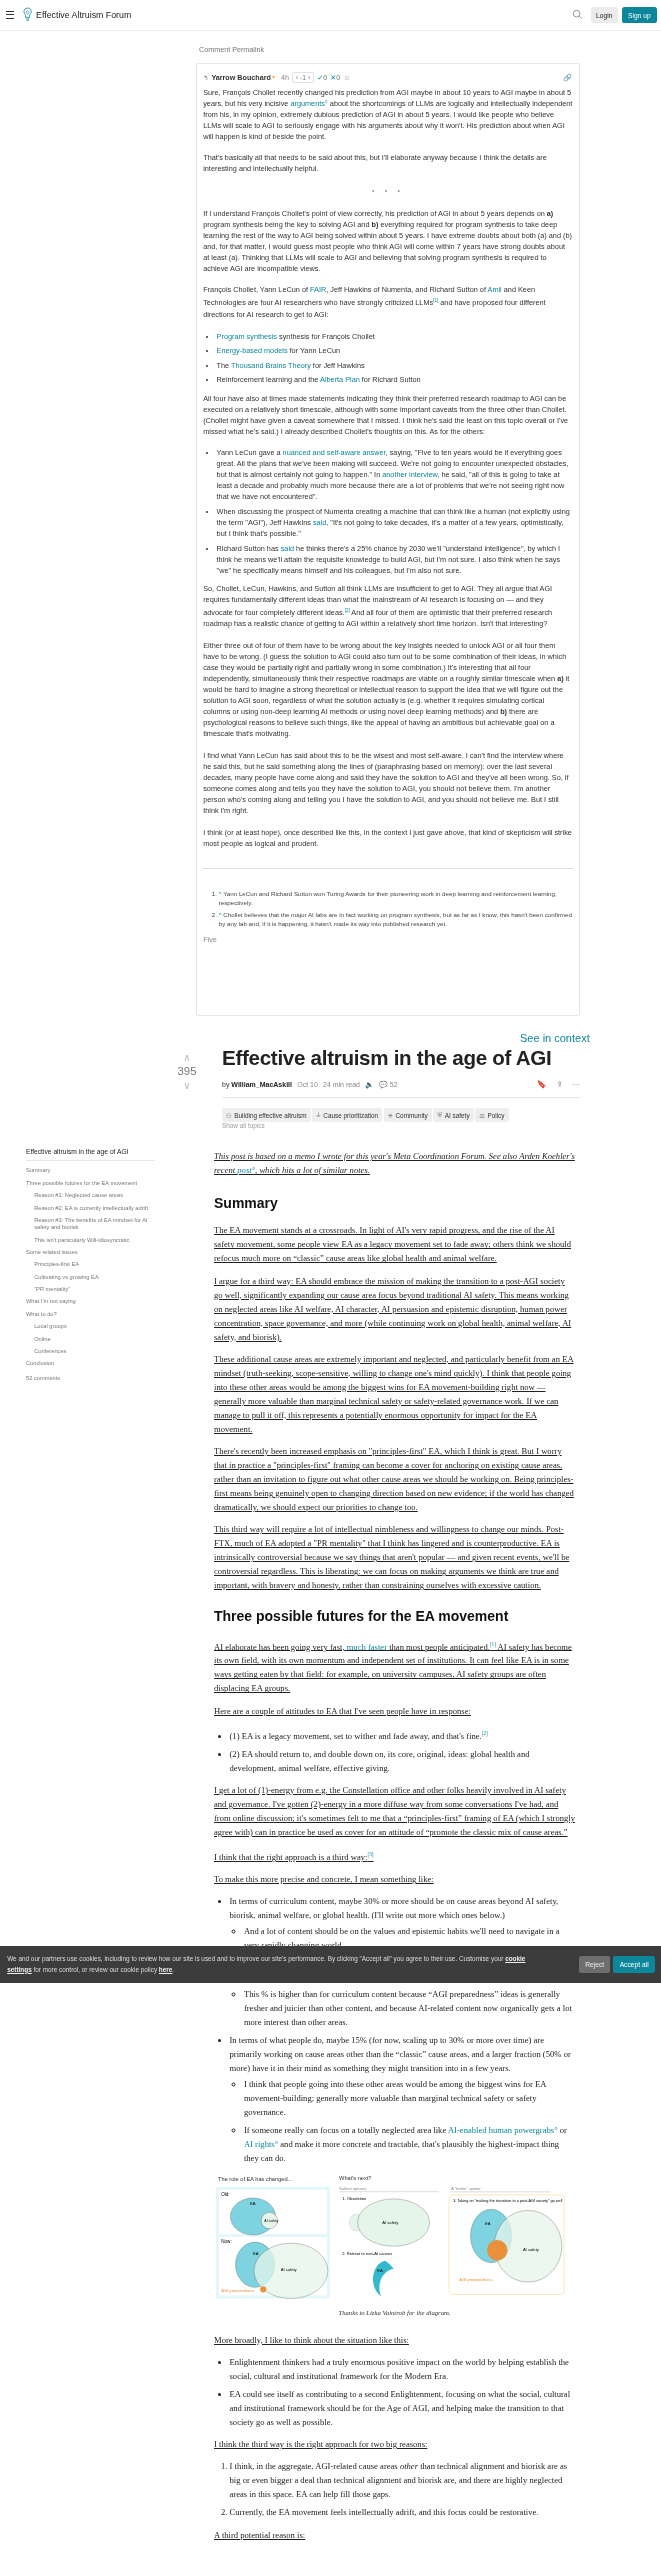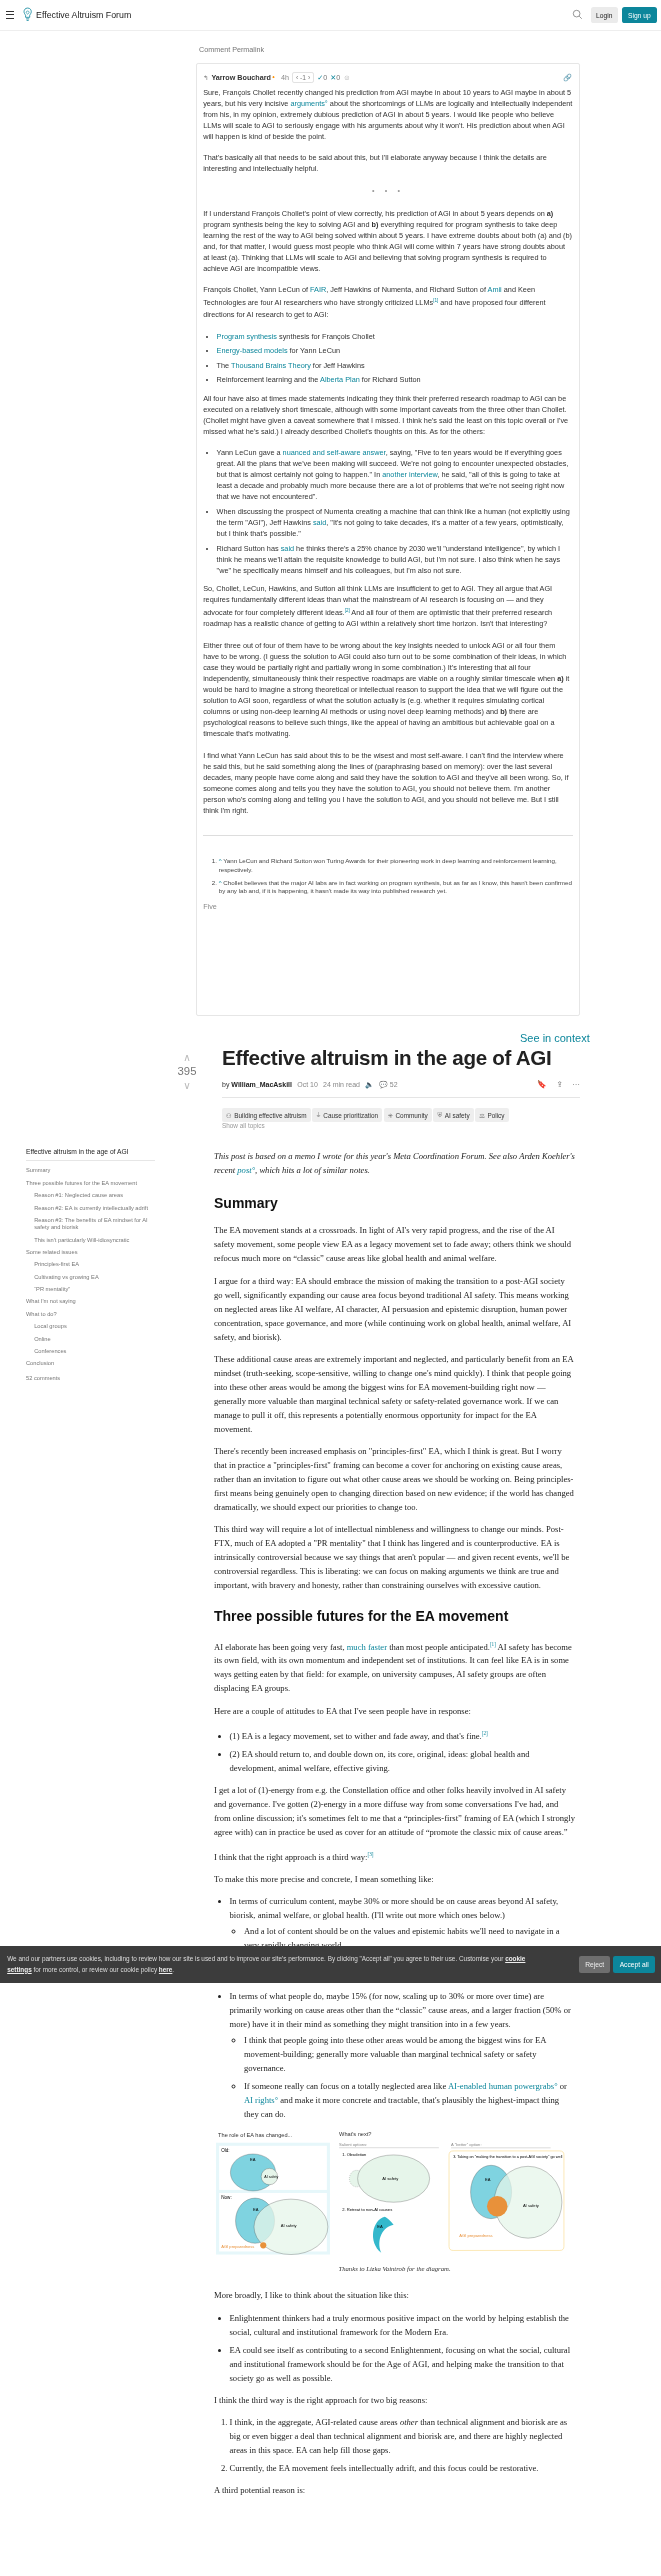--- a/index.html
+++ b/index.html
@@ -57,21 +57,21 @@
 
   
   .toc { position: absolute; top: 1148px; left: 26px; width: 134px; }
   .toc-title { font-size: 6.7px; color: #222; padding-bottom: 5.2px; border-bottom: 0.5px solid #e6e6e6; margin-bottom: 6.2px; width: 129px; }
   .toc-item { font-size: 5.7px; color: #777; margin-bottom: 5.2px; line-height: 7.2px; padding-right: 5.2px; }
   .toc-item.sub { padding-left: 8.2px; }
   .toc-item.count { margin-top: 7.2px; }
 
   
   .article { position: absolute; top: 1149px; left: 214px; width: 361px; font-family: "Liberation Serif", serif; font-size: 8.6px; line-height: 14px; color: #222; }
-  .article p { margin-bottom: 8.2px; }
+  .article p { margin-bottom: 8.2px; text-decoration: underline; }
   .article .intro { font-style: italic; margin-bottom: 17.5px; }
   .article h1 { font-family: "Liberation Sans", sans-serif; font-size: 14px; font-weight: bold; color: #111; margin: 0 0 12.4px; line-height: 16.5px; }
   .article ul, .article ol { margin: 0 0 8.2px 15.5px; }
   .article li { margin-bottom: 4.1px; }
   .article ul ul { list-style: circle; margin: 2.1px 0 3.1px 14.4px; }
   .article sup { font-size: 5.2px; color: #0c869b; }
   .figure { display: flex; gap: 4.1px; margin: 8.2px 0 4.1px; height: 129px; }
   .fig-panel { font-family: "Liberation Sans", sans-serif; font-size: 5.2px; color: #333; position: relative; }
   .fig-caption { text-align: center; font-style: italic; font-size: 6.7px; color: #333; margin-bottom: 12.4px; }
 
@@ -140,20 +140,21 @@
     </ul>
     <p>All four have also at times made statements indicating they think their preferred research roadmap to AGI can be executed on a relatively short timescale, although with some important caveats from the three other than Chollet. (Chollet might have given a caveat somewhere that I missed. I think he's said the least on this topic overall or I've missed what he's said.) I already described Chollet's thoughts on this. As for the others:</p>
     <ul>
       <li><span>Yann LeCun gave a </span><a>nuanced and self-aware answer</a><span>, saying, "Five to ten years would be if everything goes great. All the plans that we've been making will succeed. We're not going to encounter unexpected obstacles, but that is almost certainly not going to happen." In </span><a>another interview</a><span>, he said, "all of this is going to take at least a decade and probably much more because there are a lot of problems that we're not seeing right now that we have not encountered".</span></li>
       <li><span>When discussing the prospect of Numenta creating a machine that can think like a human (not explicitly using the term "AGI"), Jeff Hawkins </span><a>said</a><span>, "It's not going to take decades, it's a matter of a few years, optimistically, but I think that's possible."</span></li>
       <li><span>Richard Sutton has </span><a>said</a><span> he thinks there's a 25% chance by 2030 we'll "understand intelligence", by which I think he means we'll attain the requisite knowledge to build AGI, but I'm not sure. I also think when he says "we" he specifically means himself and his colleagues, but I'm also not sure.</span></li>
     </ul>
     <p><span>So, Chollet, LeCun, Hawkins, and Sutton all think LLMs are insufficient to get to AGI. They all argue that AGI requires fundamentally different ideas than what the mainstream of AI research is focusing on — and they advocate for four completely different ideas.</span><sup class="link" style="font-size:4.6px">[2]</sup><span> And all four of them are optimistic that their preferred research roadmap has a realistic chance of getting to AGI within a relatively short time horizon. Isn't that interesting?</span></p>
     <p><span>Either three out of four of them have to be wrong about the key insights needed to unlock AGI or all four them have to be wrong. (I guess the solution to AGI could also turn out to be some combination of their ideas, in which case they would be partially right and partially wrong in some combination.) It's interesting that all four independently, simultaneously think their respective roadmaps are viable on a roughly similar timescale when </span><b>a)</b><span> it would be hard to imagine a strong theoretical or intellectual reason to support the idea that we will figure out the solution to AGI soon, regardless of what the solution actually is (e.g. whether it requires simulating cortical columns or using non-deep learning AI methods or using novel deep learning methods) and </span><b>b)</b><span> there are psychological reasons to believe such things, like the appeal of having an ambitious but achievable goal on a timescale that's motivating.</span></p>
     <p>I find what Yann LeCun has said about this to be the wisest and most self-aware. I can't find the interview where he said this, but he said something along the lines of (paraphrasing based on memory): over the last several decades, many people have come along and said they have the solution to AGI and they've all been wrong. So, if someone comes along and tells you they have the solution to AGI, you should not believe them. I'm another person who's coming along and telling you I have the solution to AGI, and you should not believe me. But I still think I'm right.</p>
+    <p>I think (or at least hope), once described like this, in the context I just gave above, that kind of skepticism will strike most people as logical and prudent.</p>
     <div class="comment-footnotes">
       <ol>
         <li><span class="link">^</span> <span>Yann LeCun and Richard Sutton won Turing Awards for their pioneering work in deep learning and reinforcement learning, respectively.</span></li>
         <li><span class="link">^</span> <span>Chollet believes that the major AI labs are in fact working on program synthesis, but as far as I know, this hasn't been confirmed by any lab and, if it is happening, it hasn't made its way into published research yet.</span></li>
       </ol>
     </div>
     <div class="reply-link">Five</div>
   </div>
 </div>
 <div class="see-context">See in context</div>
@@ -241,21 +242,23 @@
   </ul>
   <p>I get a lot of (1)-energy from e.g. the Constellation office and other folks heavily involved in AI safety and governance. I've gotten (2)-energy in a more diffuse way from some conversations I've had, and from online discussion; it's sometimes felt to me that a “principles-first” framing of EA (which I strongly agree with) can in practice be used as cover for an attitude of “promote the classic mix of cause areas.”</p>
   <p><span>I think that the right approach is a third way:</span><sup>[3]</sup></p>
   <p>To make this more precise and concrete, I mean something like:</p>
   <ul>
     <li><span>In terms of curriculum content, maybe 30% or more should be on cause areas beyond AI safety, biorisk, animal welfare, or global health. (I'll write out more which ones below.)</span>
       <ul>
           <li>And a lot of content should be on the values and epistemic habits we'll need to navigate in a very rapidly changing world.</li>
         </ul></li>
     <li><span>In terms of online EA-related public debate, maybe 50% of that becomes about making the transition to a post-AGI society go well.</span>
-      </li>
+      <ul>
+          <li>This % is higher than for curriculum content because “AGI preparedness” ideas is generally fresher and juicier than other content, and because AI-related content now organically gets a lot more interest than other areas.</li>
+        </ul></li>
     <li><span>In terms of what people do, maybe 15% (for now, scaling up to 30% or more over time) are primarily working on cause areas other than the “classic” cause areas, and a larger fraction (50% or more) have it in their mind as something they might transition into in a few years.</span>
       <ul>
         <li>I think that people going into these other areas would be among the biggest wins for EA movement-building; generally more valuable than marginal technical safety or safety governance.</li>
         <li><span>If someone really can focus on a totally neglected area like </span><a>AI-enabled human powergrabs°</a><span> or </span><a>AI rights°</a><span> and make it more concrete and tractable, that's plausibly the highest-impact thing they can do.</span></li>
       </ul></li>
   </ul>
 
   <div class="figure">
     <svg class="fig-panel" width="118" height="129" viewBox="0 0 230 250" style="font-size:10px">
       <text x="8" y="14" font-size="11" fill="#333">The role of EA has changed...</text>

